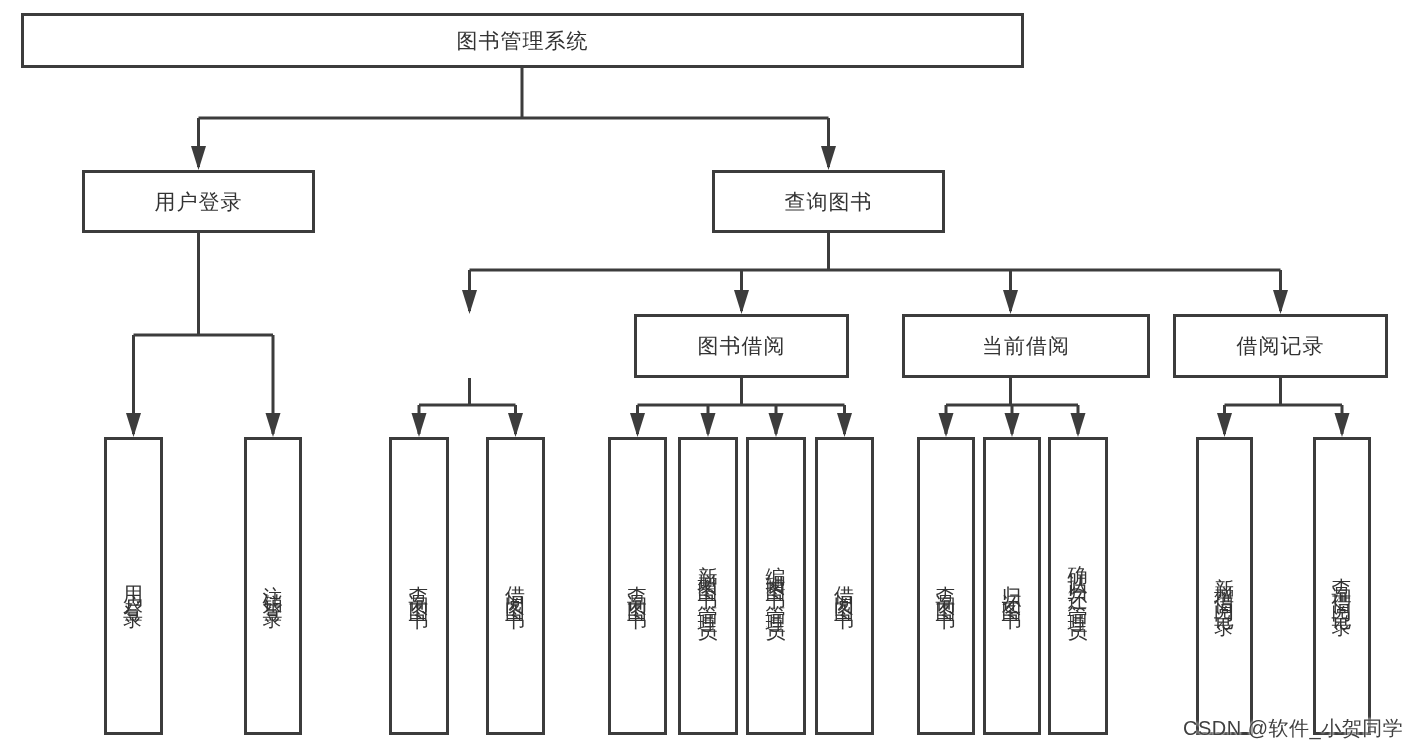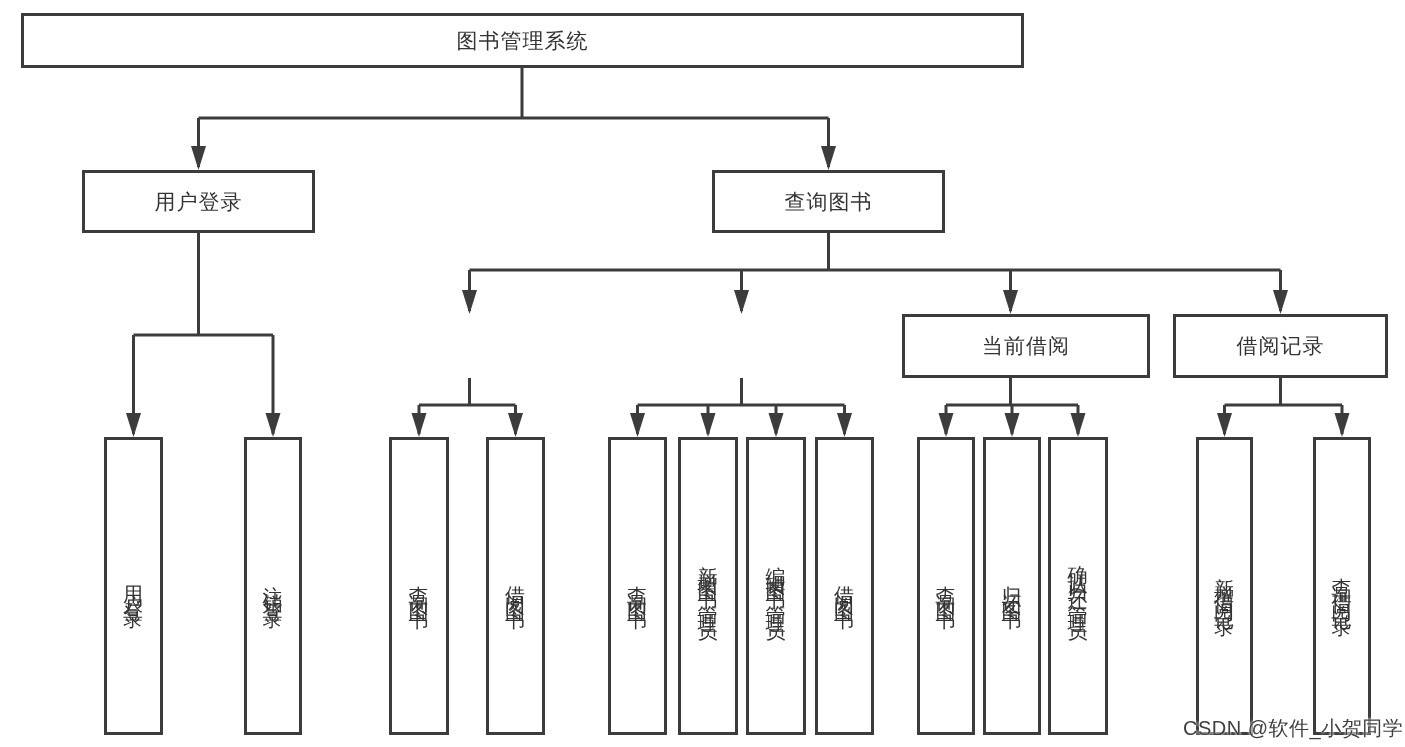--- a/index.html
+++ b/index.html
@@ -122,20 +122,23 @@
     <span>图书管理系统</span>
   </div>
 
   <div class="box h" style="left:82px;top:170px;width:233px;height:63px">
     <span>用户登录</span>
   </div>
   <div class="box h" style="left:712px;top:170px;width:233px;height:63px">
     <span>查询图书</span>
   </div>
 
+  <div class="box h" style="left:634px;top:314px;width:215px;height:64px">
+    <span>图书借阅</span>
+  </div>
   <div class="box h" style="left:902px;top:314px;width:248px;height:64px">
     <span>当前借阅</span>
   </div>
   <div class="box h" style="left:1173px;top:314px;width:215px;height:64px">
     <span>借阅记录</span>
   </div>
 
   <div class="box v" style="left:104px;top:437px;width:59px;height:298px">
     <span>用户登录</span>
   </div>

